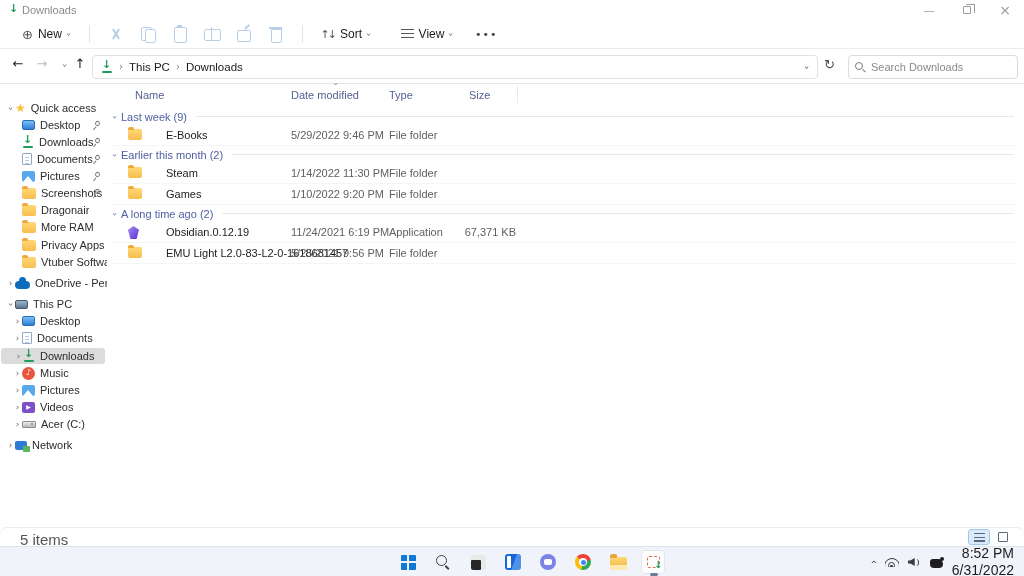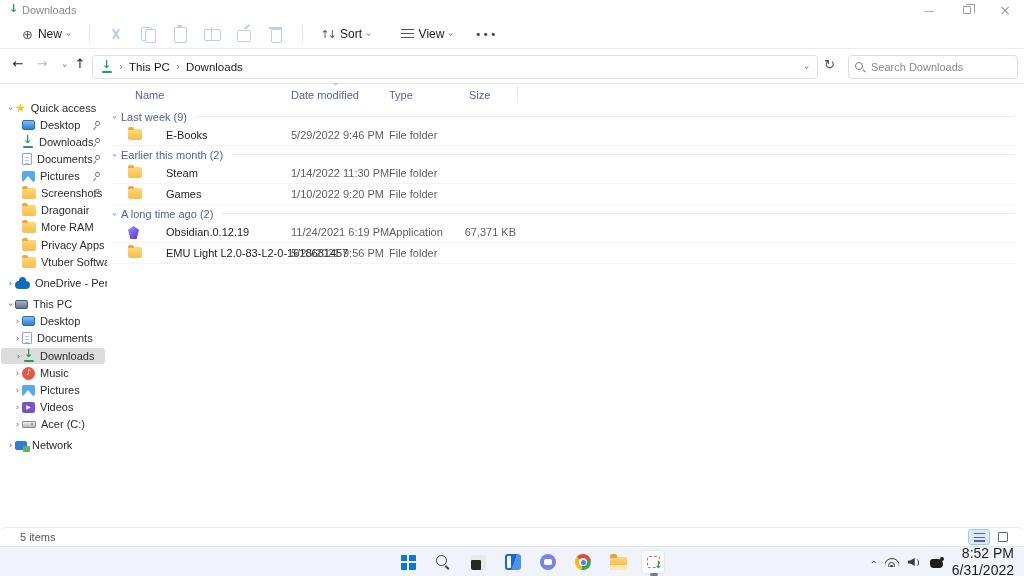--- a/index.html
+++ b/index.html
@@ -101,21 +101,21 @@
   .grp .chev { width:14px; padding-left:6px; font-size:9px; color:#6b79ab; }
   .grp .gline { flex:1; height:1px; background:#e9e9e9; margin:0 10px 0 9px; }
   .frow { position:absolute; left:4px; width:905px; height:21px; border-bottom:1px solid #f5f5f5; font-size:11px; color:#5f5f5f; }
   .frow .c-ic { position:absolute; left:17px; top:4px; }
   .frow .c-name { position:absolute; left:39px; top:4px; color:#1c1c1c;padding-left:16px; }
   .frow .c-date { position:absolute; left:180px; top:4px; }
   .frow .c-type { position:absolute; left:278px; top:4px; }
   .frow .c-size { position:absolute; left:330px; top:4px; width:75px; text-align:right; }
 
   
-  #statusbar { position:absolute; left:0; top:527px; width:100%; height:19px; border-top:1px solid #eaeaea; font-size:11px; color:#555;border-radius:7px; }
+  #statusbar { position:absolute; left:0; top:527px; width:100%; height:19px; border-top:1px solid #eaeaea; font-size:15px; color:#555;border-radius:7px; }
   .st-count { position:absolute; left:20px; top:3px; }
   .viewtoggles { position:absolute; right:10px; top:1px; display:flex; gap:2px; }
   .vt { width:22px; height:16px; display:flex; align-items:center; justify-content:center; border-radius:3px; border:1px solid transparent; }
   .vt.on { background:#d9eafa; border-color:#9ec9ec; }
   .vt-lines { width:11px; height:9px; background:repeating-linear-gradient(to bottom,#5a6a7a 0 1.4px,transparent 1.4px 3.6px); }
   .vt-sq { width:10px; height:10px; border:1.3px solid #5a6a7a; border-radius:1px; }
 
   
   #taskbar { position:absolute; left:0; top:546px; width:1024px; height:30px; background:#f0f3f9; border-top:1px solid #e0e4eb; }
   #tb-center { position:absolute; left:396px; top:0; height:30px; display:flex; align-items:center; gap:11px; }

